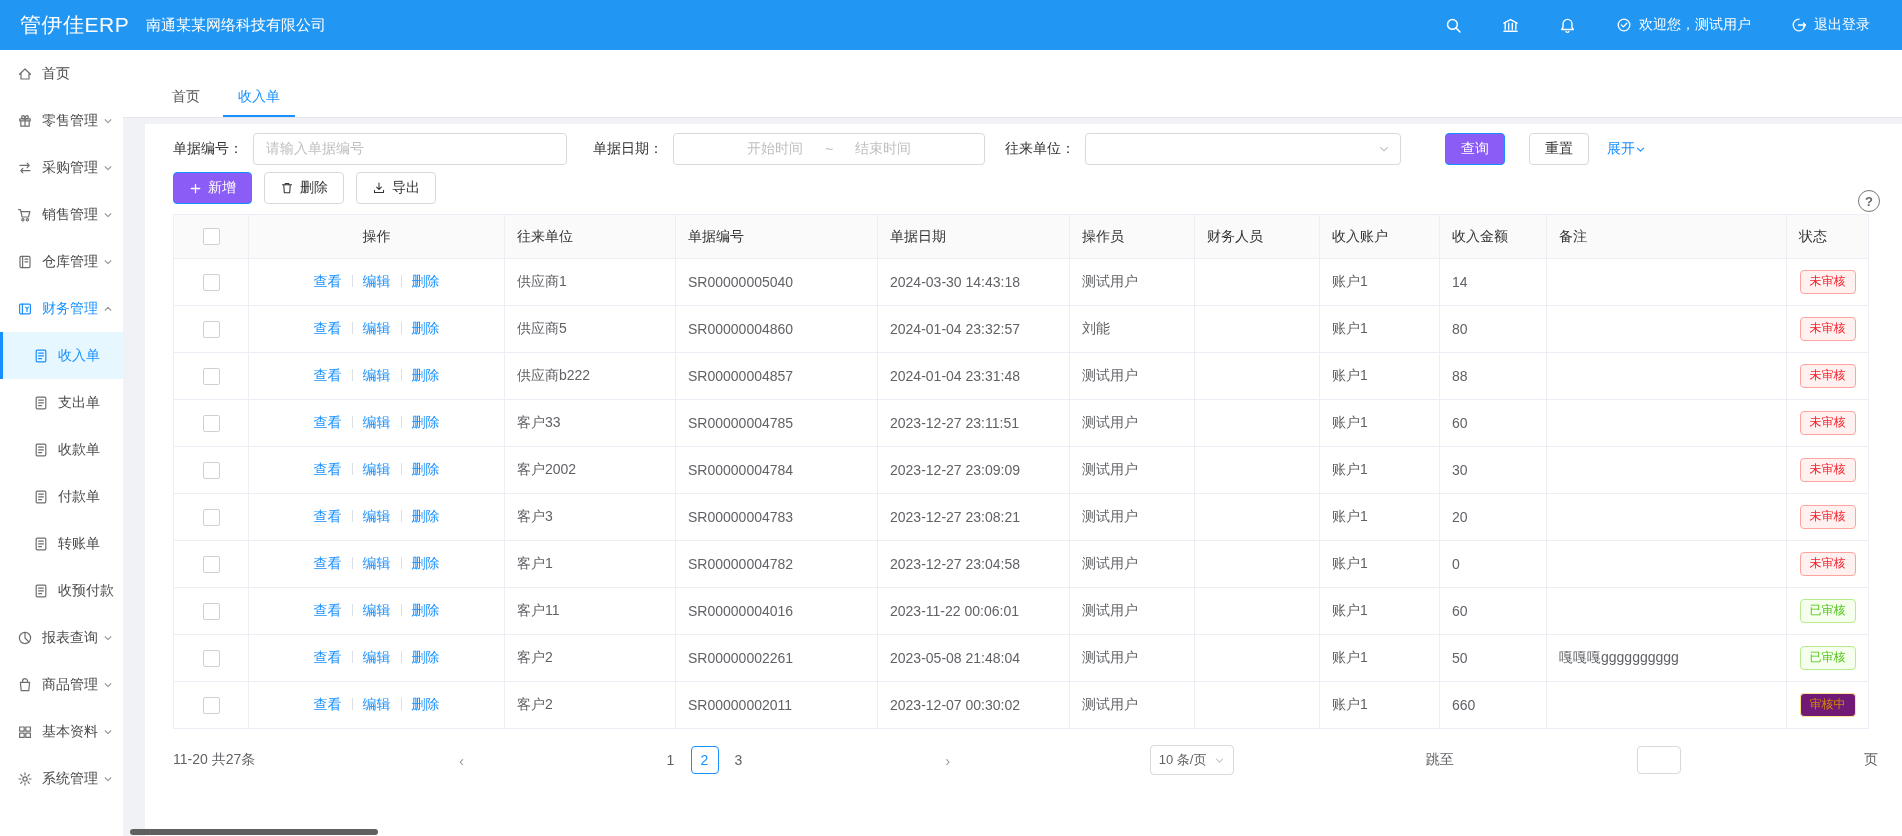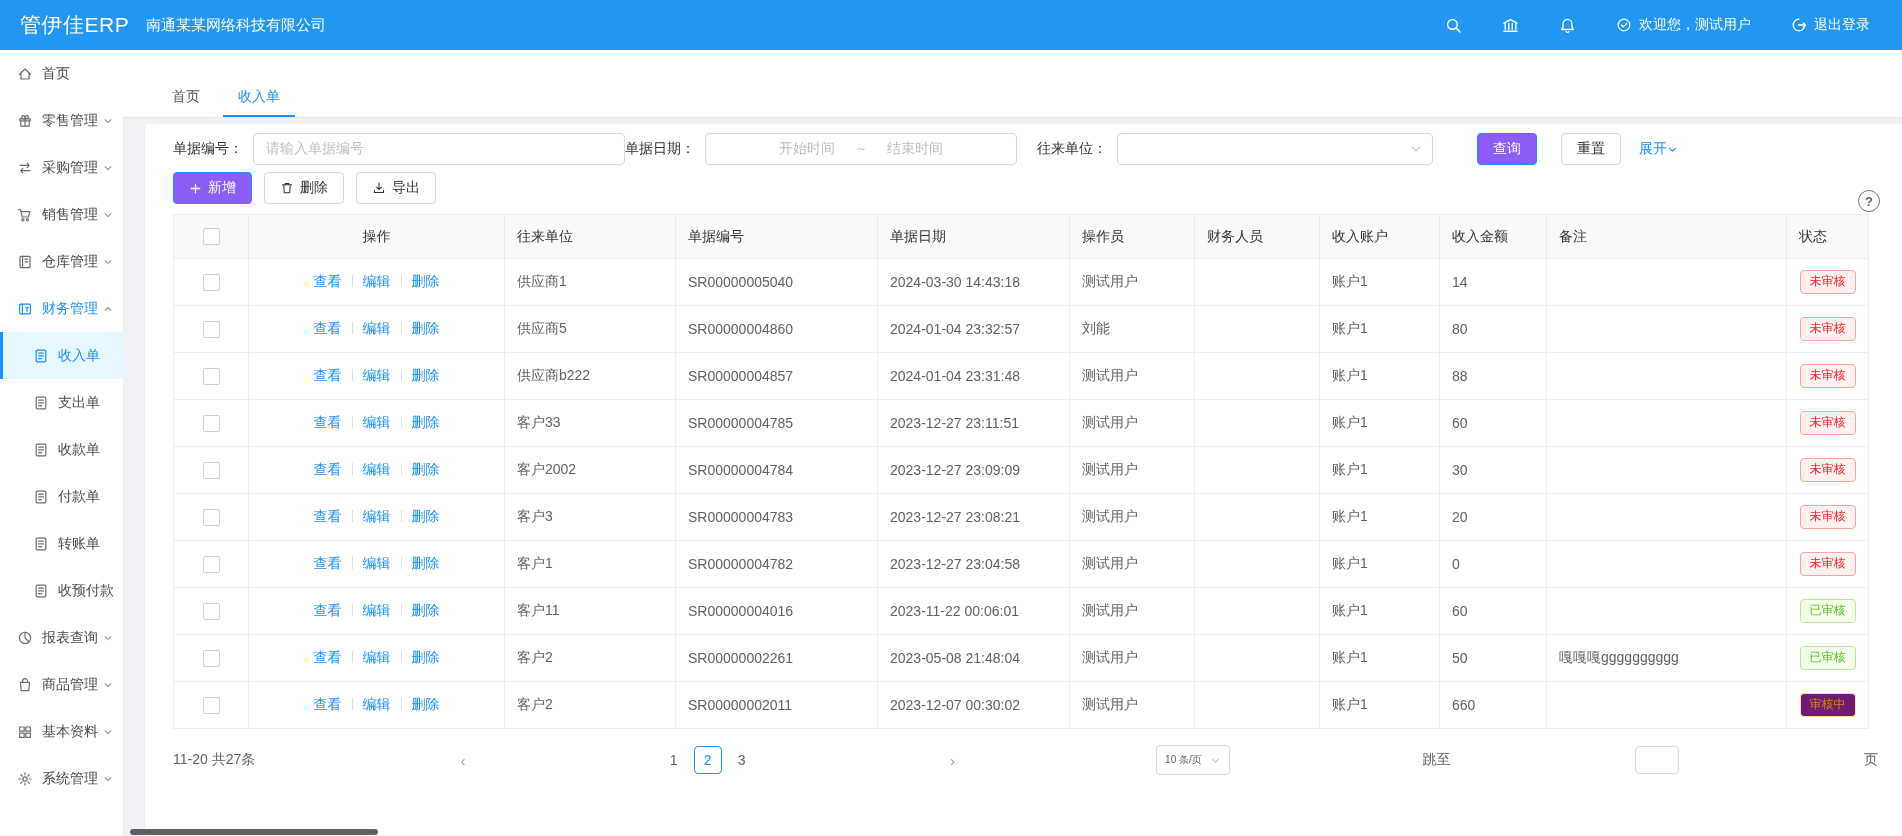--- a/index.html
+++ b/index.html
@@ -35,29 +35,29 @@
     border-bottom:1px solid #e4e7ed;display:flex;align-items:flex-end;padding-left:30px;box-sizing:border-box}
   .tab{padding:11px 19px;color:#555;cursor:pointer;position:relative;font-size:14px}
   .tab.active{color:#1890ff}
   .tab.active::after{content:"";position:absolute;left:4px;right:4px;bottom:0;height:2px;background:#1890ff}
   
   .content{position:absolute;left:145px;top:124px;right:0;bottom:0;background:#fff;
     box-sizing:border-box;padding:8px 22px 0 28px}
   
   .filter-row{display:flex;align-items:center;height:34px;position:relative}
   .f-label{color:#333;margin-right:10px;white-space:nowrap}
-  .f-input{width:372px;height:32px;border:1px solid #d9d9d9;border-radius:4px;box-sizing:border-box;
+  .f-input{width:314px;height:32px;border:1px solid #d9d9d9;border-radius:4px;box-sizing:border-box;
     padding:0 12px;font-size:14px;font-family:Liberation Serif, serif;color:#333;outline:none}
   .f-input::placeholder{color:#bfbfbf}
   .date-box{width:312px;height:32px;border:1px solid #d9d9d9;border-radius:4px;box-sizing:border-box;
     display:flex;align-items:center;justify-content:center;gap:22px;color:#bfbfbf;cursor:pointer}
   .select-box{width:316px;height:32px;border:1px solid #d9d9d9;border-radius:4px;box-sizing:border-box;
     display:flex;align-items:center;padding:0 10px;color:#bfbfbf;cursor:pointer}
   .select-box .chev{margin-left:auto;color:#c0c4cc;display:flex}
-  .ml26{}.ml20{margin-left:20px}
+  .ml26{margin-left:26px}.ml20{margin-left:20px}
   .btn{height:32px;border-radius:4px;border:1px solid #d9d9d9;background:#fff;color:#333;
     display:inline-flex;align-items:center;justify-content:center;padding:0 15px;cursor:pointer;
     font-size:14px;font-family:inherit;white-space:nowrap;box-sizing:border-box}
   .btn.primary{background:#8b5cf6;border-color:#1890ff;color:#fff}
   .btn .bi{margin-right:6px;display:flex}
   .link-expand{color:#1890ff;margin-left:18px;cursor:pointer;display:flex;align-items:center;}
   
   .action-row{margin-top:6px;display:flex;align-items:center}
   .action-row .btn{margin-right:12px}
   .help-circle{position:absolute;right:22px;top:66px;width:20px;height:20px;border:1.6px solid #777;
@@ -79,21 +79,21 @@
   .b-green{color:#52c41a;border-color:#b7eb8f;background:#f6ffed}
   .b-orange{color:#d48806;border-color:#ffe58f;background:#701a75}
   
   .pagination{margin-top:16px;display:flex;align-items:center;justify-content:space-between;color:#606266;padding-right:2px}
   .pg-total{margin-right:14px}
   .pg-btn{min-width:28px;height:28px;display:flex;align-items:center;justify-content:center;cursor:pointer;
     color:#606266;border-radius:4px;margin:0 3px;box-sizing:border-box}
   .pg-arrow{color:#999;font-size:15px}
   .pg-num.active{border:1px solid #1890ff;color:#1890ff}
   .size-box{height:28px;border:1px solid #d9d9d9;border-radius:4px;display:flex;align-items:center;
-    padding:0 8px;gap:8px;color:#606266;font-size:10px;margin:0 10px;cursor:pointer}
+    padding:0 8px;gap:8px;color:#606266;font-size:13px;margin:0 10px;cursor:pointer}
   .size-box .chev{color:#c0c4cc;display:flex}
   .jump-label{margin:0 8px 0 6px}
   .jump-input{width:44px;height:28px;border:1px solid #d9d9d9;border-radius:4px;box-sizing:border-box;outline:none;
     font-family:inherit;padding:0 6px}
   .jump-suffix{margin-left:8px}
   
   .hscroll{position:absolute;left:130px;bottom:1px;width:248px;height:6px;background:#606060;border-radius:3px;cursor:pointer}
 </style>
 </head>
 <body>

